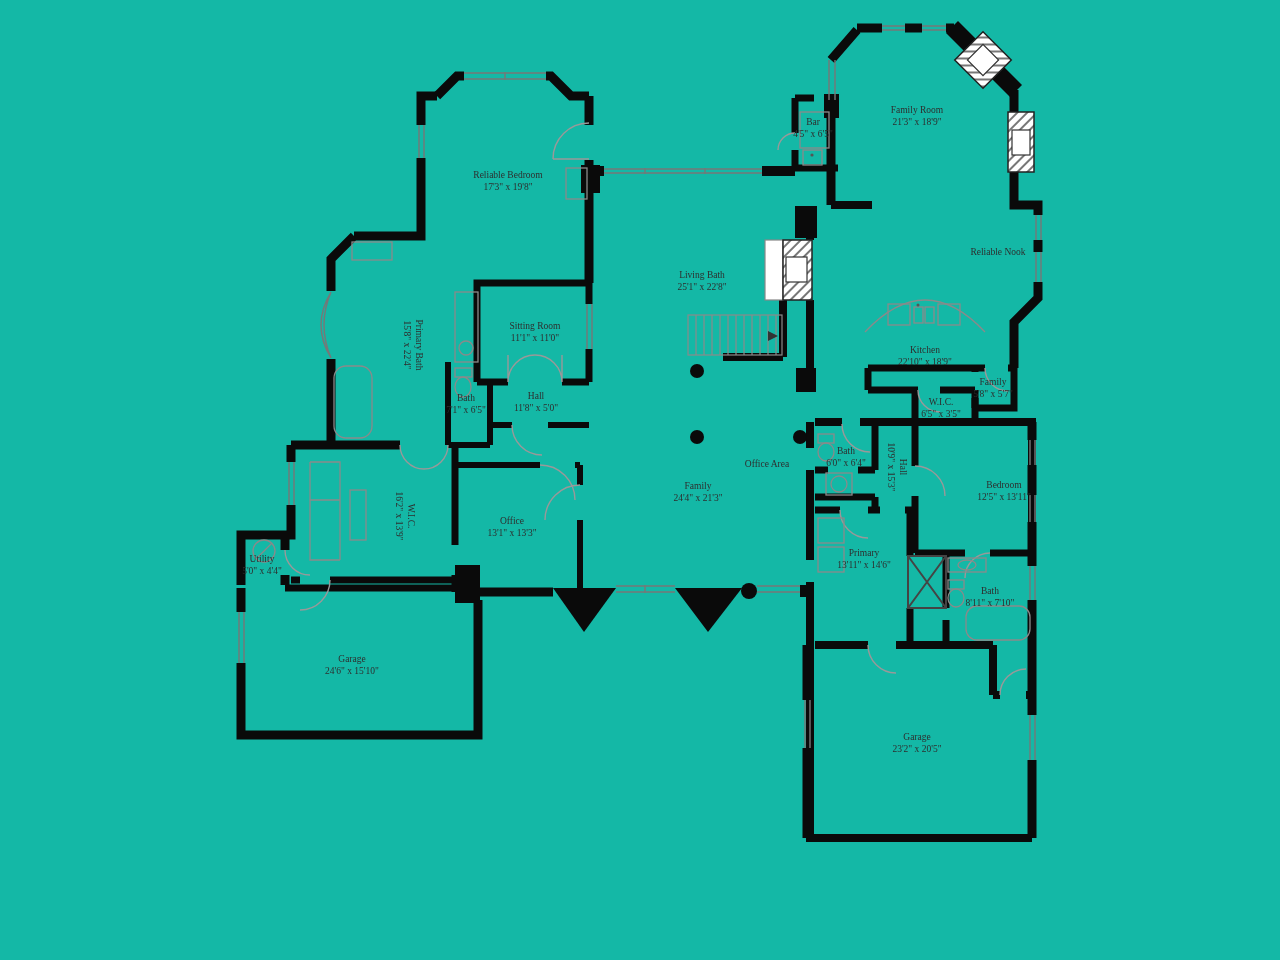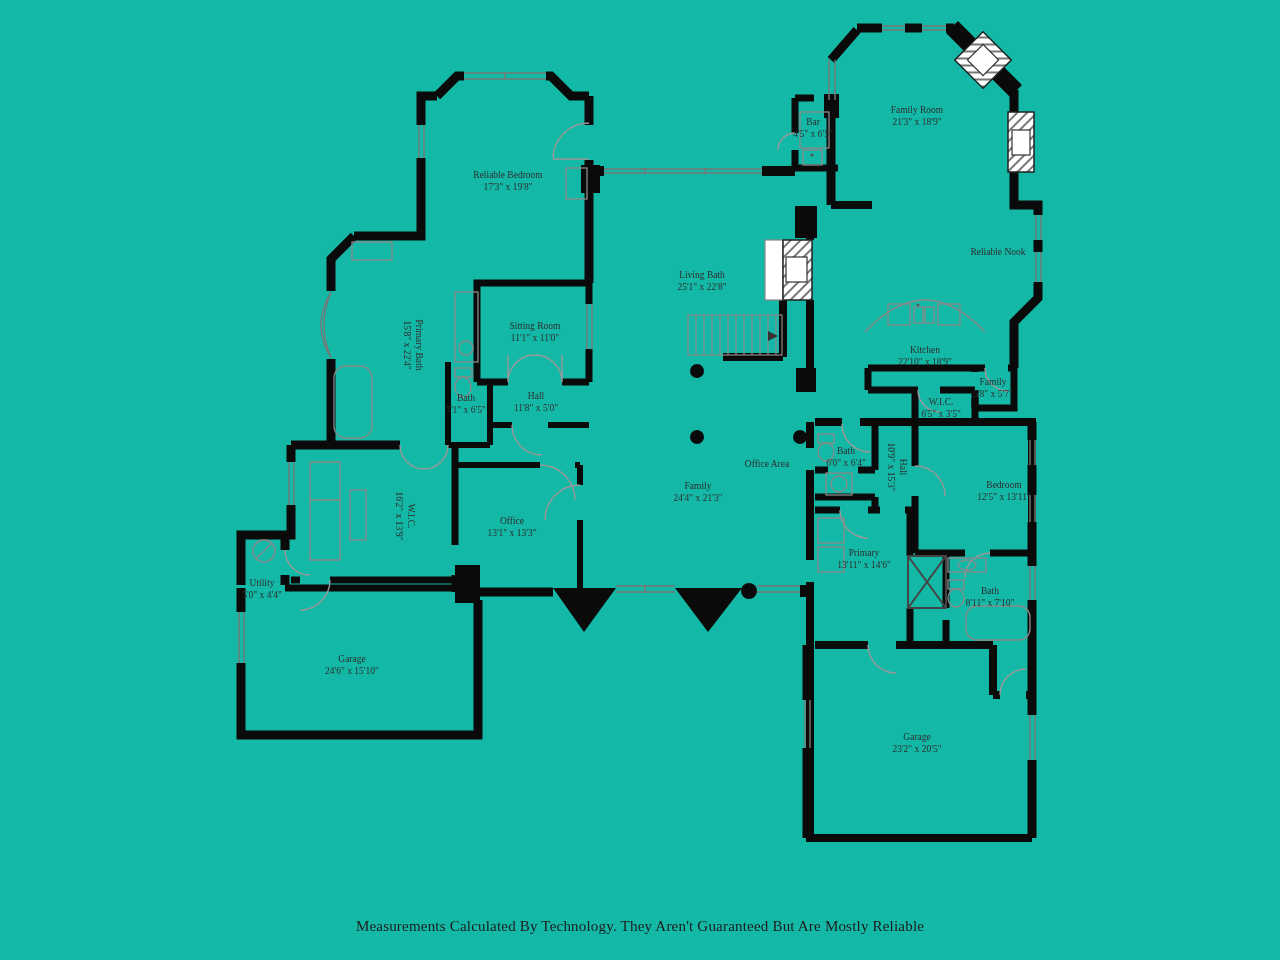--- a/index.html
+++ b/index.html
@@ -268,35 +268,34 @@
     <span class="rd">24'4" x 21'3"</span>
   </div>
   <div class="room-label" style="left:512px;top:527px;">
     <span class="rm">Office</span>
     <span class="rd">13'1" x 13'3"</span>
   </div>
   <div class="room-label vert" style="left:405px;top:516px;">
     <span class="rm">W.I.C.</span>
     <span class="rd">16'2" x 13'9"</span>
   </div>
-  <div class="room-label" style="left:262px;top:565px;margin-top:24px;">
+  <div class="room-label" style="left:262px;top:565px;">
     <span class="rm">Utility</span>
     <span class="rd">5'0" x 4'4"</span>
   </div>
   <div class="room-label" style="left:352px;top:665px;">
     <span class="rm">Garage</span>
     <span class="rd">24'6" x 15'10"</span>
   </div>
   <div class="room-label" style="left:864px;top:559px;">
     <span class="rm">Primary</span>
     <span class="rd">13'11" x 14'6"</span>
   </div>
   <div class="room-label" style="left:990px;top:597px;">
     <span class="rm">Bath</span>
     <span class="rd">8'11" x 7'10"</span>
   </div>
   <div class="room-label" style="left:917px;top:743px;">
     <span class="rm">Garage</span>
     <span class="rd">23'2" x 20'5"</span>
   </div>
 
-  <div id="footer-note">Measurements Calculated By Technology. They Aren't Guaranteed But Are Mostly Reliable</div>
 </div>
 
 </body></html>

